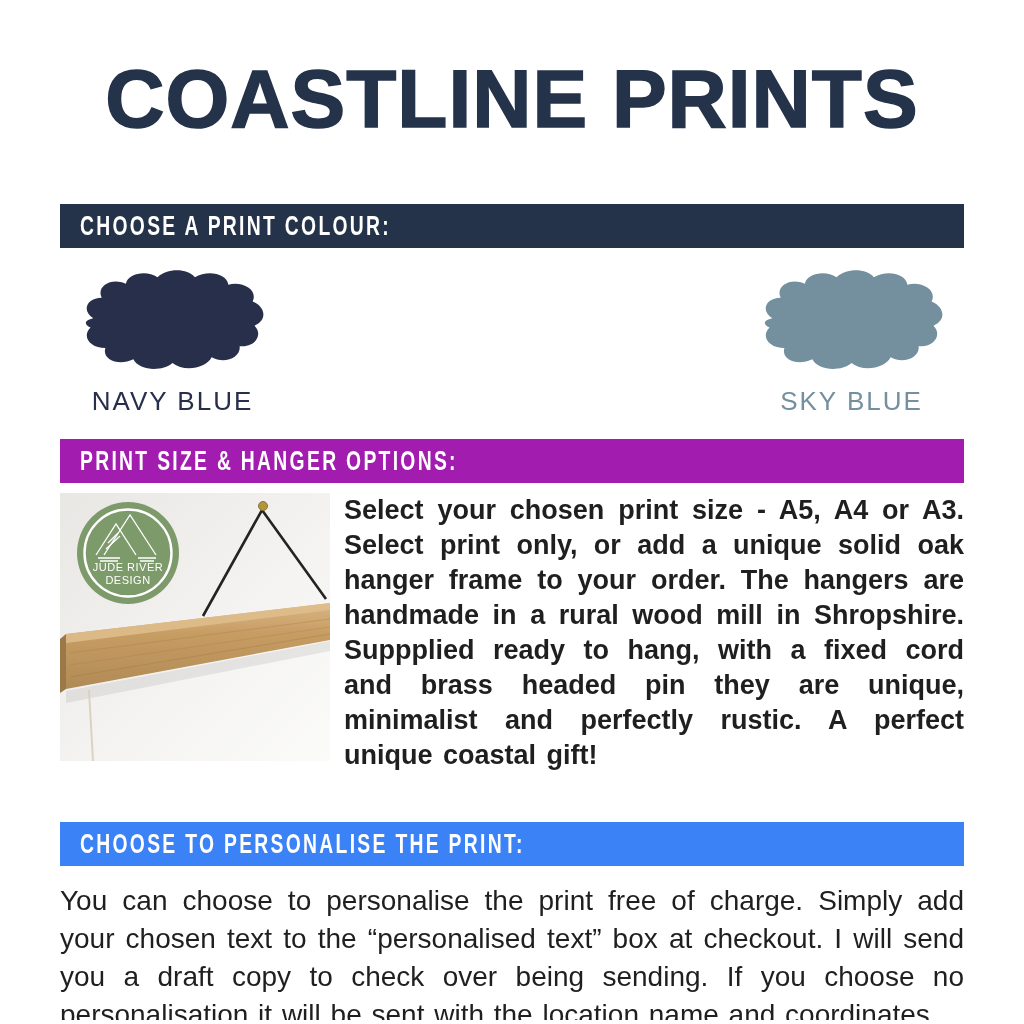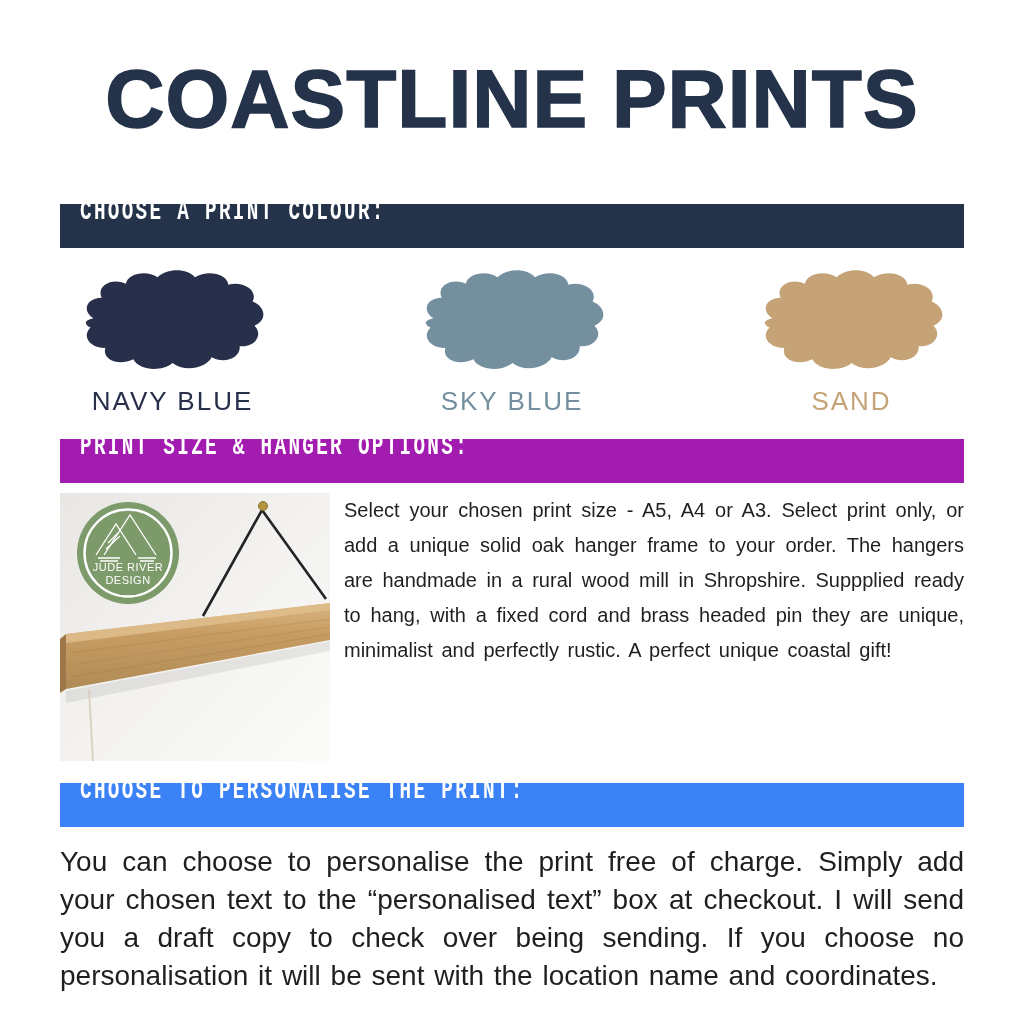--- a/index.html
+++ b/index.html
@@ -11,22 +11,22 @@
   
   .title{
     margin:58px 0 0 0;text-align:center;
     font-size:82px;font-weight:bold;line-height:1;
     letter-spacing:1px;color:#243349;
     -webkit-text-stroke:1.5px #243349;
     white-space:nowrap;
   }
   
   .banner{
-    height:44px;display:flex;
-    padding-left:20px;box-sizing:border-box;font-family:Liberation Mono, monospace;
+    height:44px;display:flex;align-items:center;
+    padding-left:20px;box-sizing:border-box;
   }
   .banner-1{margin-top:64px;background:#24334a;}
   .banner-2{margin-top:22px;background:#38607a;}
   .banner-3{margin-top:22px;background:#78909e;}
   .banner-text{
     display:inline-block;color:#ffffff;
     font-size:21px;letter-spacing:2.5px;font-weight:bold;
     transform:scale(0.92,1.32);transform-origin:left center;
     white-space:nowrap;
   }
@@ -39,22 +39,22 @@
   .swatch-label{
     margin-top:4px;font-size:26px;letter-spacing:2px;
     font-weight:normal;white-space:nowrap;
   }
   
   .hanger-row{margin-top:10px;display:flex;align-items:flex-start;}
   .photo{width:270px;height:268px;flex:0 0 270px;text-align:center;}
   .photo svg{width:270px;height:268px;display:block;}
   .hanger-text{
     flex:1;margin-left:14px;margin-top:0;
-    font-size:20px;line-height:35px;color:#1f1f1f;
-    text-align:justify;word-spacing:3px;
+    font-size:27px;line-height:35px;color:#1f1f1f;
+    text-align:justify;word-spacing:3px;font-weight:bold;
   }
   
   .personalise-text{
     margin-top:16px;font-size:28px;line-height:38px;color:#1f1f1f;
     text-align:justify;word-spacing:2px;
   }
   .badge-text{font-family:"Liberation Sans",sans-serif;}
 </style>
 </head>
 <body>
@@ -85,30 +85,20 @@
       <svg viewBox="0 0 220 130">
         <path d="M25,62 C12,54 18,40 34,40 C28,28 44,18 60,25 C62,14 82,10 94,18
              C104,8 126,8 134,18 C148,10 168,14 170,26 C186,22 202,32 196,44
              C210,50 212,64 198,70 C208,80 198,94 182,92 C184,104 166,112 152,104
              C146,116 122,120 110,110 C98,120 74,118 68,106 C52,114 34,106 38,94
              C22,94 12,82 22,72 C14,68 16,64 25,62 Z" fill="#74909f"></path>
       </svg>
       <div class="swatch-label" style="color: rgb(116, 144, 159);">SKY BLUE</div>
     </div>
 
-    <div class="swatch-cell">
-      <svg viewBox="0 0 220 130">
-        <path d="M25,62 C12,54 18,40 34,40 C28,28 44,18 60,25 C62,14 82,10 94,18
-             C104,8 126,8 134,18 C148,10 168,14 170,26 C186,22 202,32 196,44
-             C210,50 212,64 198,70 C208,80 198,94 182,92 C184,104 166,112 152,104
-             C146,116 122,120 110,110 C98,120 74,118 68,106 C52,114 34,106 38,94
-             C22,94 12,82 22,72 C14,68 16,64 25,62 Z" fill="#c5a376"></path>
-      </svg>
-      <div class="swatch-label" style="color: rgb(197, 163, 118);">SAND</div>
-    </div>
   </div>
 
   <div class="banner banner-2" style="background-color: #a21caf;">
     <span class="banner-text">PRINT SIZE &amp; HANGER OPTIONS:</span>
   </div>
 
   <div class="hanger-row">
 
     <div class="photo">
       <svg viewBox="0 0 270 268" preserveAspectRatio="none">

